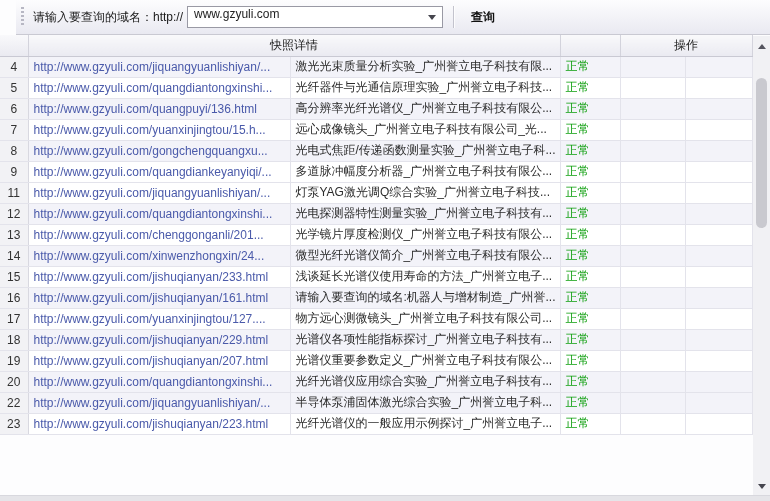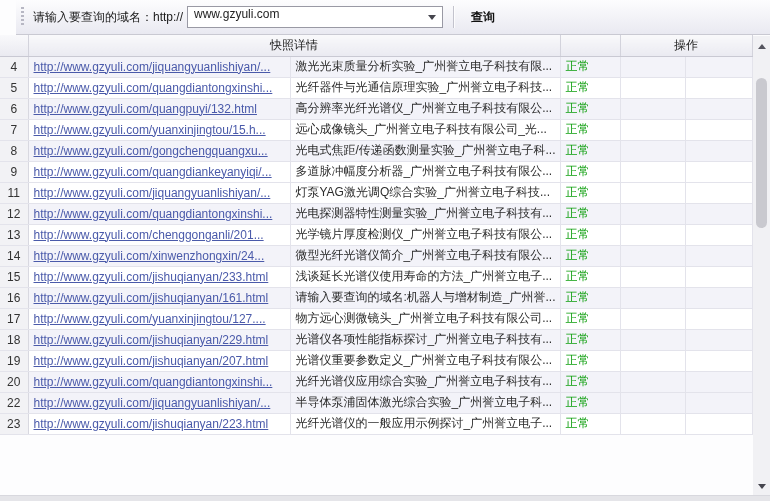--- a/index.html
+++ b/index.html
@@ -36,21 +36,21 @@
   th,td{box-sizing:border-box;padding:0 5px;white-space:nowrap;overflow:hidden;
     border-right:1px solid #e3e3eb;border-bottom:1px solid #e3e3eb;text-align:left;font-weight:normal;}
   thead th{background:linear-gradient(#f9f9fb,#eaeaf1);color:#222;
     border-right:1px solid #d3d3dc;border-bottom:1px solid #c9c9d3;}
   .h-group{height:21px;text-align:center;}
   .h-col{height:22px;}
   tbody td{height:21px;color:#2c2c2c;}
   tr.odd{background:#f3f3f9;}
   tr.even{background:#ffffff;}
   td.num{background:#f2f2f5;border-right:1px solid #d8d8e0;text-align:center;color:#333;}
-  a.link{color:var(--link,#4a5aaa);text-decoration:underline;text-align:center;}
+  a.link{color:var(--link,#4a5aaa);text-align:center;}
   td.status{color:var(--status-ok,#0f9f0f);}
 
   
   .vscroll{position:absolute;left:753px;top:36px;width:17px;height:461px;background:#f1f1f4;}
   .sb-btn{position:absolute;left:0;width:17px;height:17px;display:flex;align-items:center;justify-content:center;}
   .sb-up{top:2px;}
   .sb-down{bottom:2px;}
   .sb-thumb{position:absolute;left:3px;top:42px;width:11px;height:150px;background:#c9c9cf;border-radius:6px;}
 
   .bottom-strip{position:absolute;left:0;top:495px;width:770px;height:6px;background:#e5e5e9;border-top:1px solid #d8d8de;}
@@ -102,21 +102,21 @@
         <tr class="even">
           <td class="num">5</td>
           <td><a class="link">http://www.gzyuli.com/quangdiantongxinshi...</a></td>
           <td>光纤器件与光通信原理实验_广州誉立电子科技...</td>
           <td class="status">正常</td>
           <td></td>
           <td></td>
         </tr>
         <tr class="odd">
           <td class="num">6</td>
-          <td><a class="link">http://www.gzyuli.com/quangpuyi/132.html</a></td>
+          <td><a class="link">http://www.gzyuli.com/quangpuyi/136.html</a></td>
           <td>高分辨率光纤光谱仪_广州誉立电子科技有限公...</td>
           <td class="status">正常</td>
           <td></td>
           <td></td>
         </tr>
         <tr class="even">
           <td class="num">7</td>
           <td><a class="link">http://www.gzyuli.com/yuanxinjingtou/15.h...</a></td>
           <td>远心成像镜头_广州誉立电子科技有限公司_光...</td>
           <td class="status">正常</td>

